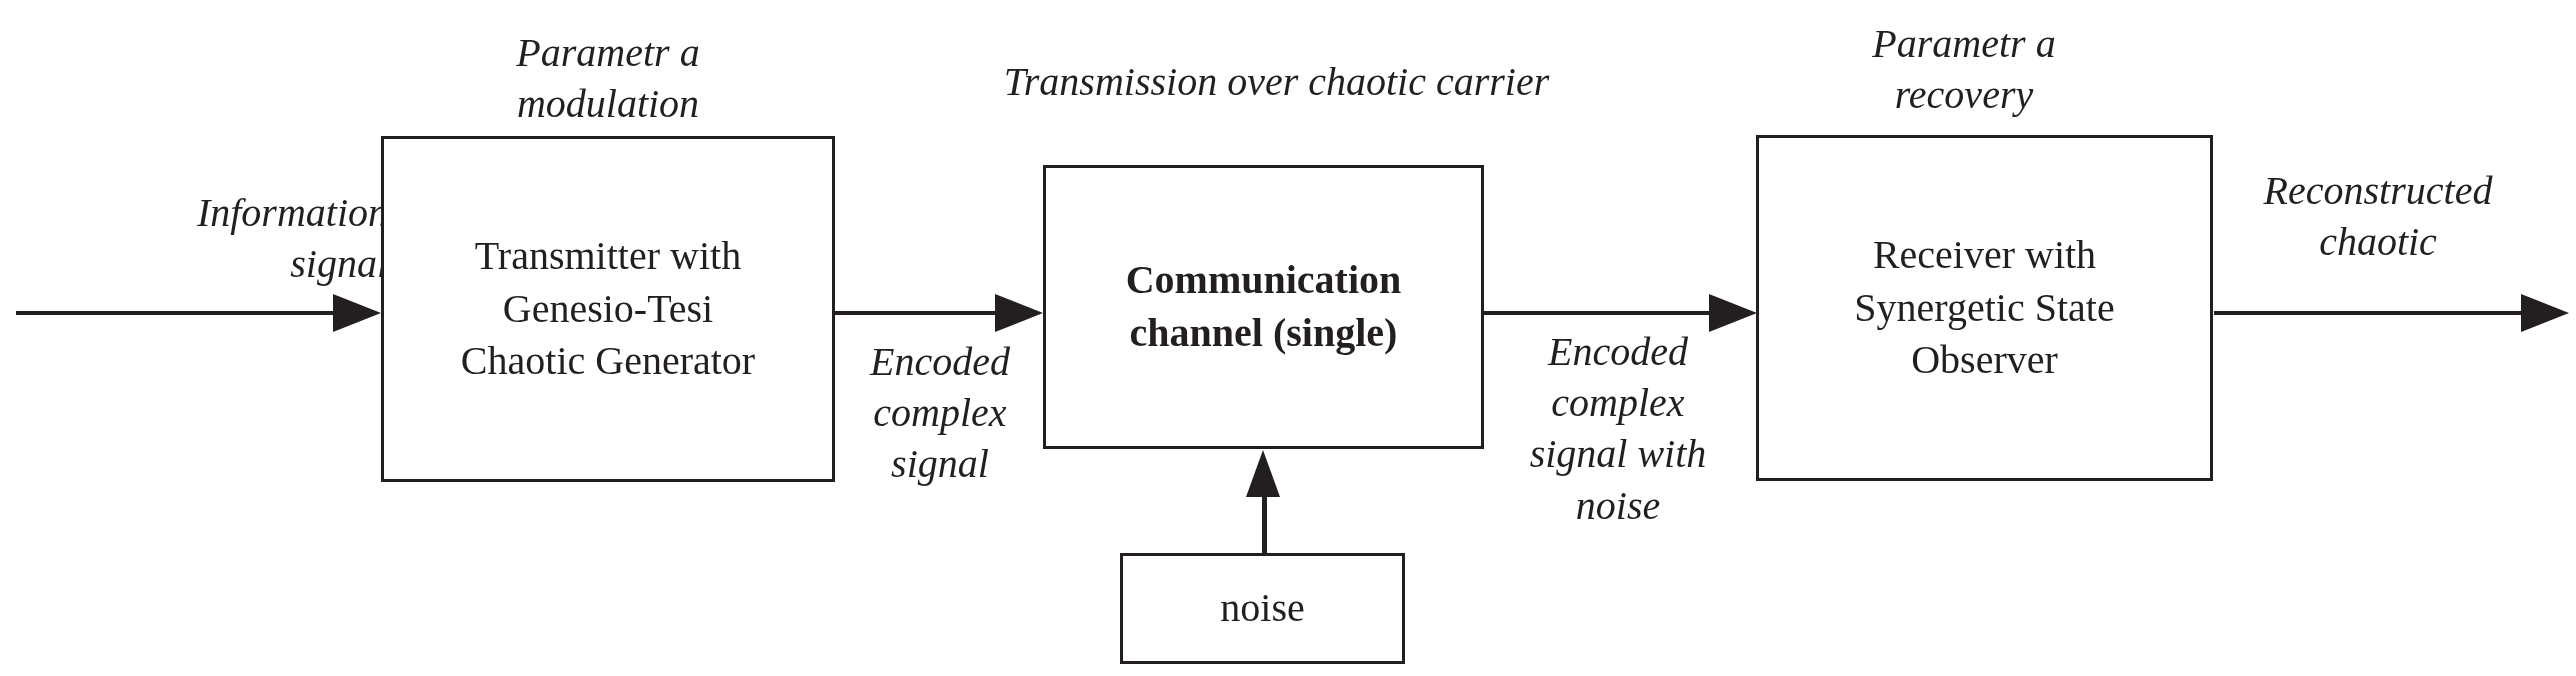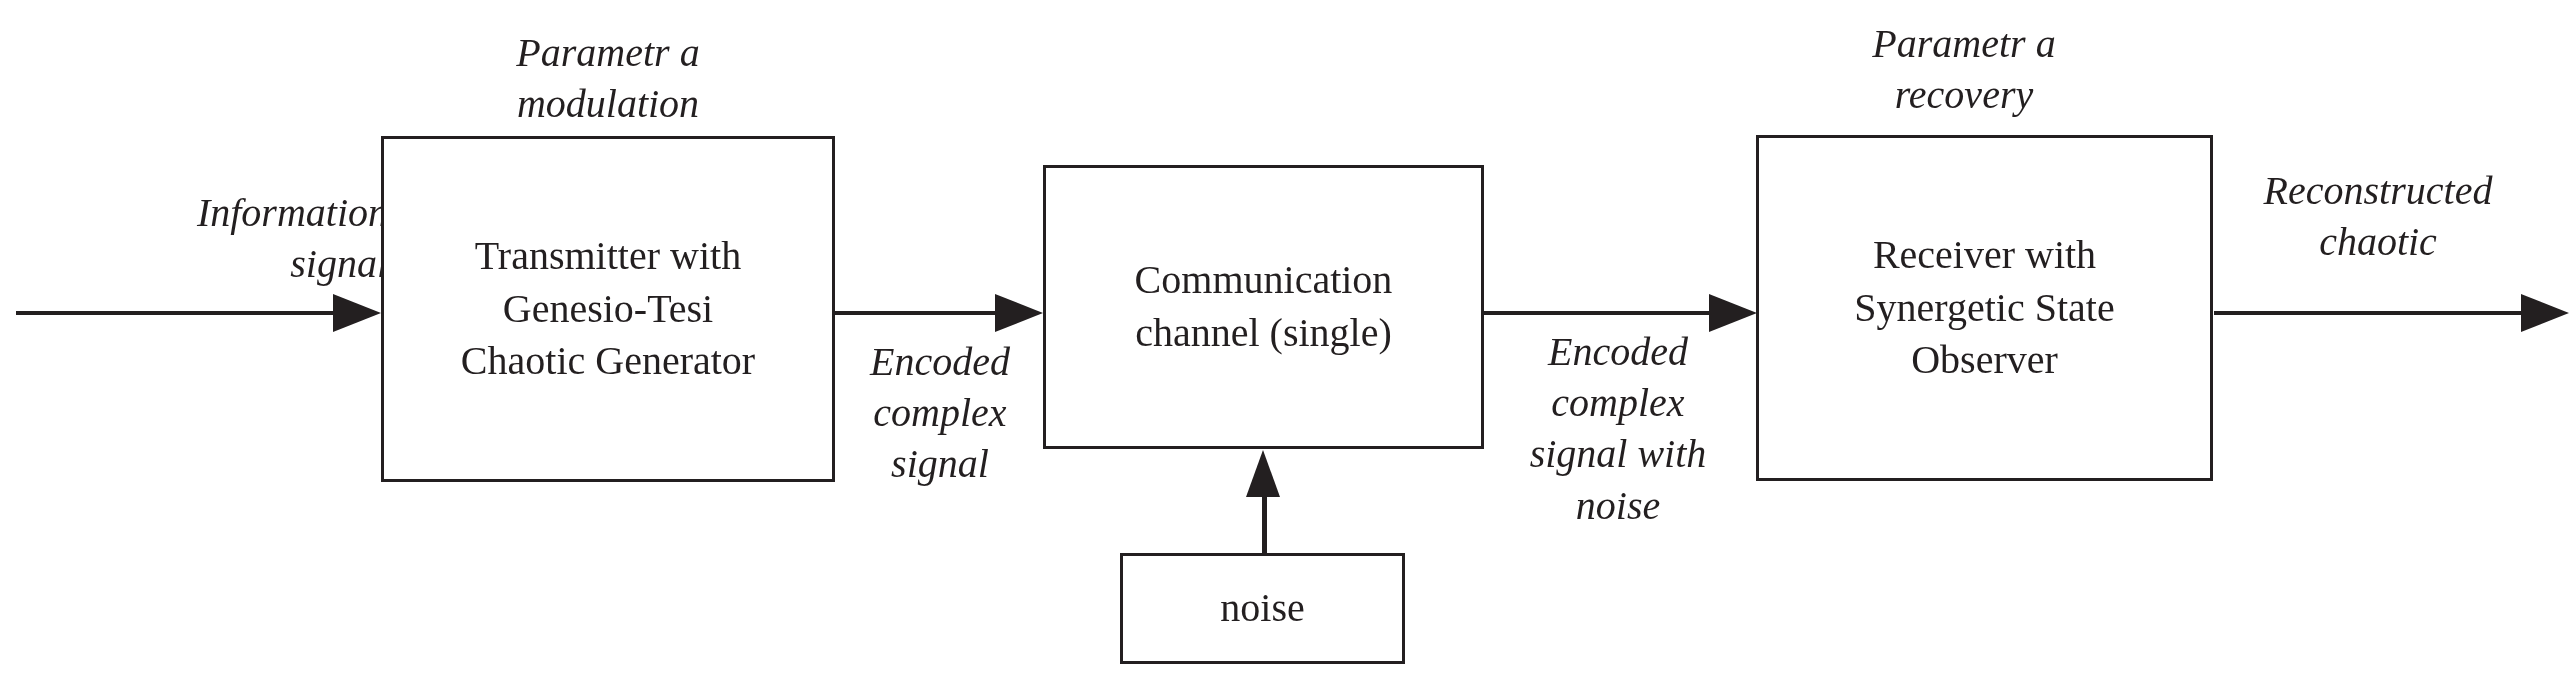--- a/index.html
+++ b/index.html
@@ -67,20 +67,21 @@
     line-height: 1.28;
     text-align: center;
     white-space: pre-line;
   }
 </style>
 </head>
 <body>
 
 <div class="canvas" style="--ink: #231f20; --bg: #ffffff;">
 
+  <div class="annot" style="left:889px; top:56px; width:775px;">Transmission over chaotic carrier</div>
 
   <div class="annot" style="left:414px; top:27px; width:388px;">Parametr a
 modulation</div>
 
   <div class="annot" style="left:1770px; top:18px; width:388px;">Parametr a
 recovery</div>
 
   <div class="annot" style="left:26px; top:187px; width:362px;text-align:right;">Information
 signal</div>
   <div class="hline" style="left:16px; top:311px; width:317px;"></div>
@@ -91,21 +92,21 @@
 Genesio-Tesi
 Chaotic Generator</div>
   </div>
 
   <div class="hline" style="left:835px; top:311px; width:160px;"></div>
   <div class="arr-right" style="left:995px; top:294px;"></div>
   <div class="annot" style="left:830px; top:336px; width:220px;">Encoded
 complex
 signal</div>
 
-  <div class="box" style="left:1043px; top:165px; width:441px; height:284px;">
+  <div class="box" style="left:1043px; top:165px; width:441px; height:284px;font-weight:bold;">
     <div class="box-label">Communication
 channel (single)</div>
   </div>
 
   <div class="box" style="left:1120px; top:553px; width:285px; height:111px; border-width:3.2px;">
     <div class="box-label">noise</div>
   </div>
   <div class="vline" style="left:1262px; top:493px; height:60px;"></div>
   <div class="arr-up" style="left:1246px; top:450px;"></div>
 

